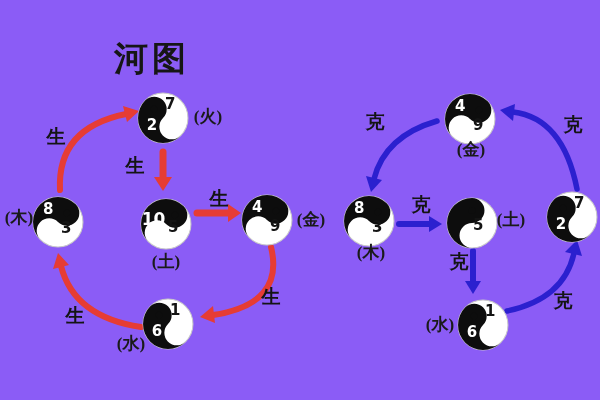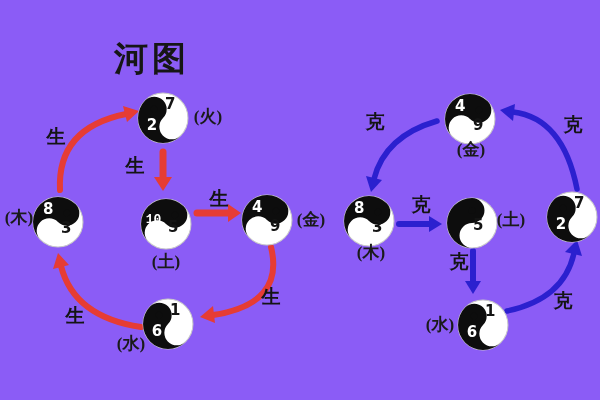--- a/index.html
+++ b/index.html
@@ -15,21 +15,21 @@
   .arrows{position:absolute;left:0;top:0;}
   .node{position:absolute;width:52px;height:52px;transform:translate(-50%,-50%);}
   .taiji{position:absolute;left:0;top:0;width:52px;height:52px;}
   .num{
     position:absolute;transform:translate(-50%,-50%);
     font-size:15px;font-weight:bold;line-height:1;white-space:nowrap;
     font-family:"DejaVu Sans","Liberation Sans",sans-serif;
   }
   .num.w{color:#ffffff;}
   .num.k{color:#141414;}
-  .num.small{font-size:13px;font-family:Liberation Mono, monospace;}
+  .num.small{font-size:17px;}
   
   .pA .n1{left:64%;top:23%;}   .pA .n2{left:29%;top:63%;}
   .pB .n1{left:31%;top:25%;}   .pB .n2{left:66%;top:62%;}
   .pE10 .n1{left:26%;top:40%;} .pE10 .n2{left:64%;top:56%;}
   .pE5 .n1{left:62%;top:54%;}
   .elabel{
     position:absolute;transform:translate(-50%,-50%);
     font-family:"Liberation Serif","DejaVu Serif",serif;
     font-size:17px;font-weight:bold;white-space:nowrap;color:#1a1a1a;
   }

